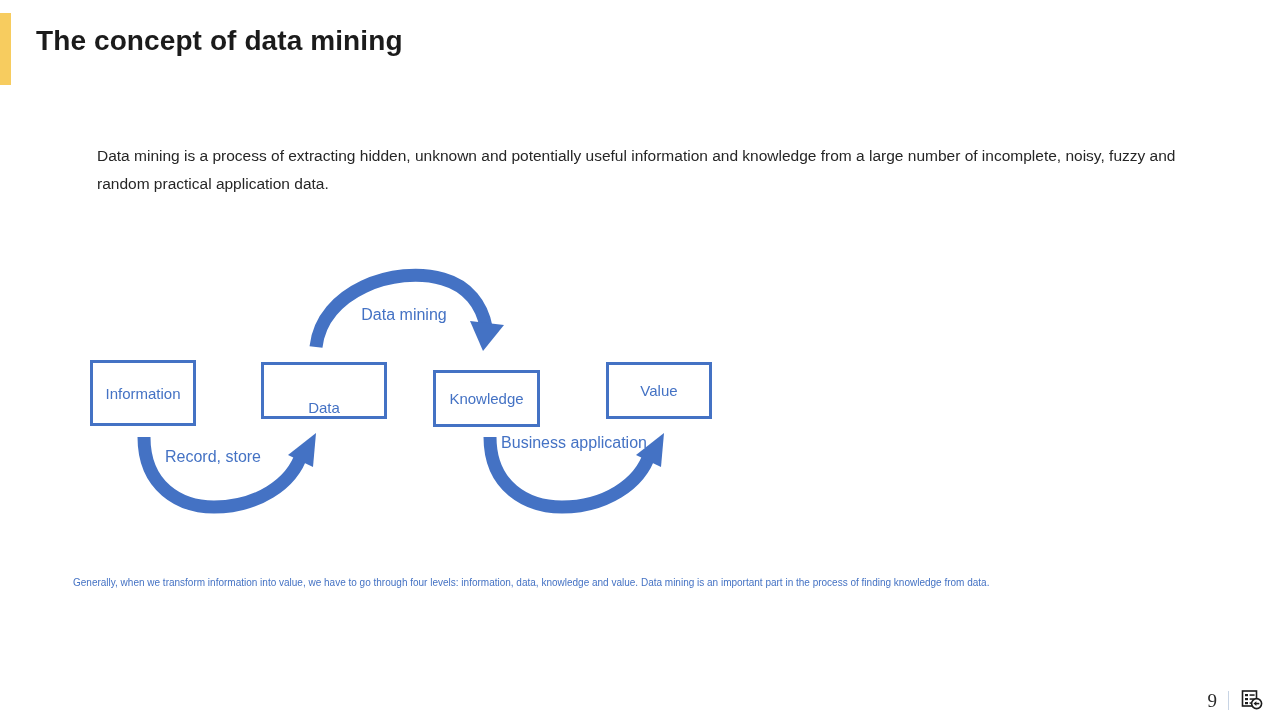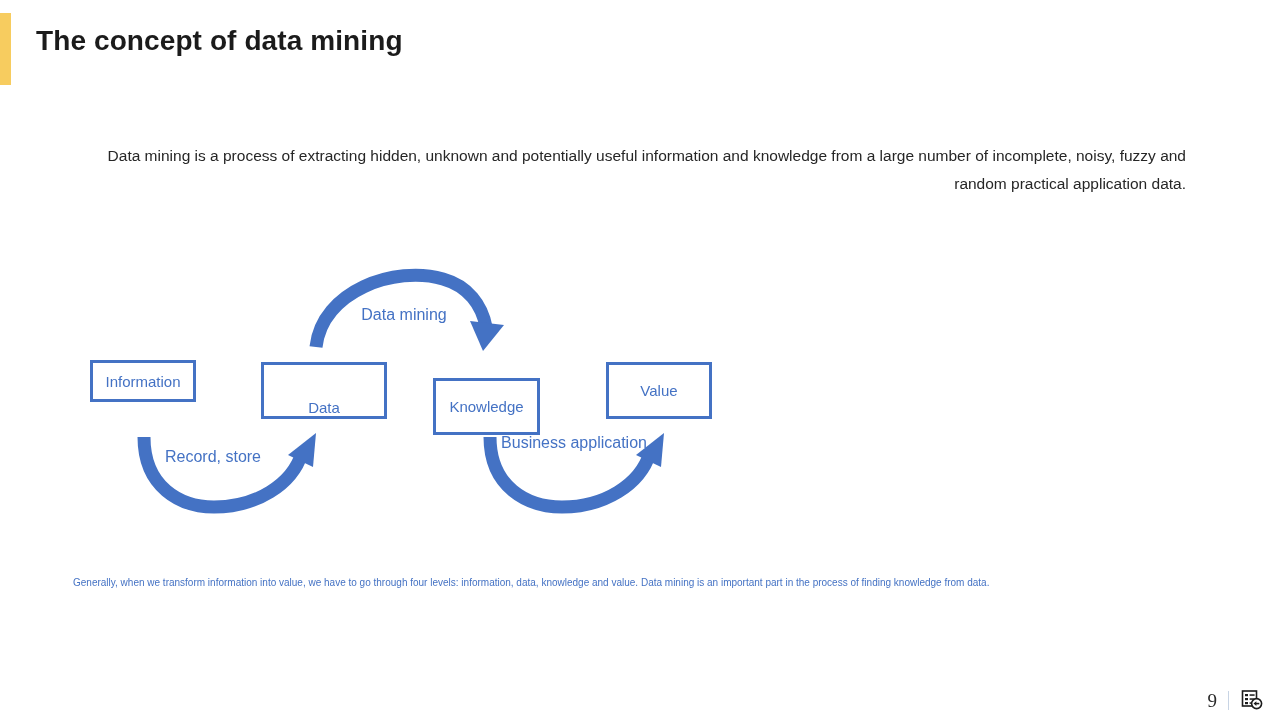--- a/index.html
+++ b/index.html
@@ -31,27 +31,27 @@
     font-size: 28px;
     font-weight: bold;
     color: #1B1B1B;
     letter-spacing: 0.1px;
     white-space: nowrap;
   }
 
   
   #intro-paragraph {
     position: absolute;
-    left: 88px;
+    left: 97px;
     top: 142px;
     width: 1098px;
     font-size: 15.5px;
     line-height: 28px;
     color: #262626;
-    text-align: right;
+    text-align: left;
   }
 
   
   #diagram {
     position: absolute;
     left: 0;
     top: 255px;
     width: 1280px;
     height: 270px;
   }
@@ -68,32 +68,32 @@
     display: flex;
     align-items: center;
     justify-content: center;
     color: #4472C4;
     font-size: 15px;
   }
   #box-information {
     left: 90px;
     top: 105px;
     width: 106px;
-    height: 42px;
+    height: 66px;
   }
   #box-data {
     left: 261px;
     top: 107px;
     width: 126px;
     height: 57px;
     align-items: flex-end;
   }
   #box-knowledge {
     left: 433px;
-    top: 123px;
+    top: 115px;
     width: 107px;
     height: 57px;
   }
   #box-value {
     left: 606px;
     top: 107px;
     width: 106px;
     height: 57px;
   }
 

